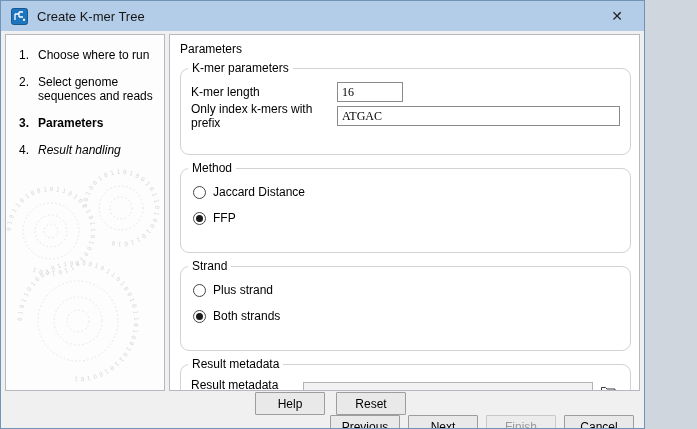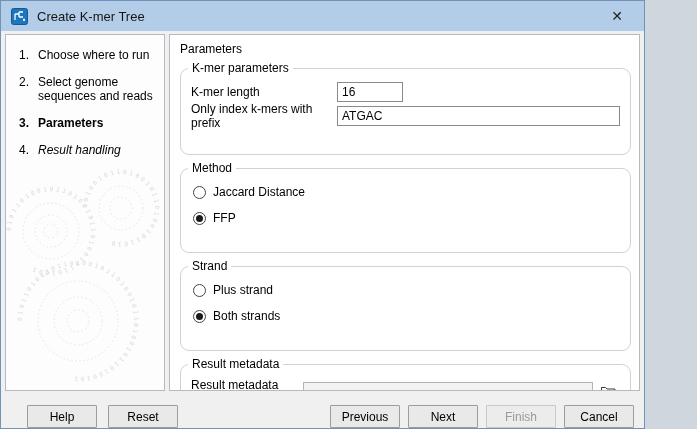--- a/index.html
+++ b/index.html
@@ -47,21 +47,21 @@
   }
   .groupbox-title{
     position:absolute;top:-8px;left:7px;background:#fff;padding:0 4px;
     line-height:14px;
   }
   .field-row{display:flex;align-items:center;margin-bottom:0;}
   .field-row:last-child{margin-bottom:0;}
   .field-label{width:146px;flex:0 0 auto;}
   .text-input{
     height:20px;box-sizing:border-box;border:1px solid #8a8a8a;
-    padding:1px 4px;font-family:Liberation Sans, sans-serif;font-size:12px;
+    padding:1px 4px;font-family:Liberation Serif, serif;font-size:12px;
     background:#fff;color:#000;outline:none;
   }
   .input-short{width:66px;}
   .input-wide{flex:1;}
   .input-disabled{background:#f2f2f2;border-color:#b4b4b4;}
   
   .radio-row{display:flex;align-items:center;margin:3px 0 12px 2px;}
   .radio-row:last-child{margin-bottom:3px;}
   .radio{
     width:13px;height:13px;border:1px solid #454545;border-radius:50%;
@@ -76,21 +76,21 @@
   .meta-row{display:flex;align-items:center;}
   .meta-label{width:112px;flex:0 0 auto;}
   .meta-field{flex:1;}
   .browse-btn{
     width:24px;height:22px;margin-left:3px;display:flex;align-items:center;
     justify-content:center;flex:0 0 auto;cursor:default;
   }
   
   .buttonbar{
     position:absolute;left:0;right:0;bottom:0;height:36px;background:#f0f0f0;
-    display:flex;align-items:flex-end;padding:0 10px 0 26px;box-sizing:border-box;
+    display:flex;align-items:center;padding:0 10px 0 26px;box-sizing:border-box;flex-direction:column;
   }
   .btn-group-left{display:flex;gap:11px;}
   .btn-group-right{display:flex;gap:8px;margin-left:auto;}
   .btn{
     min-width:70px;height:23px;box-sizing:border-box;
     background:#e9e9e9;border:1px solid #9d9d9d;border-radius:1px;
     font-family:"Liberation Sans",sans-serif;font-size:12px;color:#000;
     display:flex;align-items:center;justify-content:center;padding:0 10px;
   }
   .btn.disabled{color:#9a9a9a;border-color:#c9c9c9;background:#ececec;}

